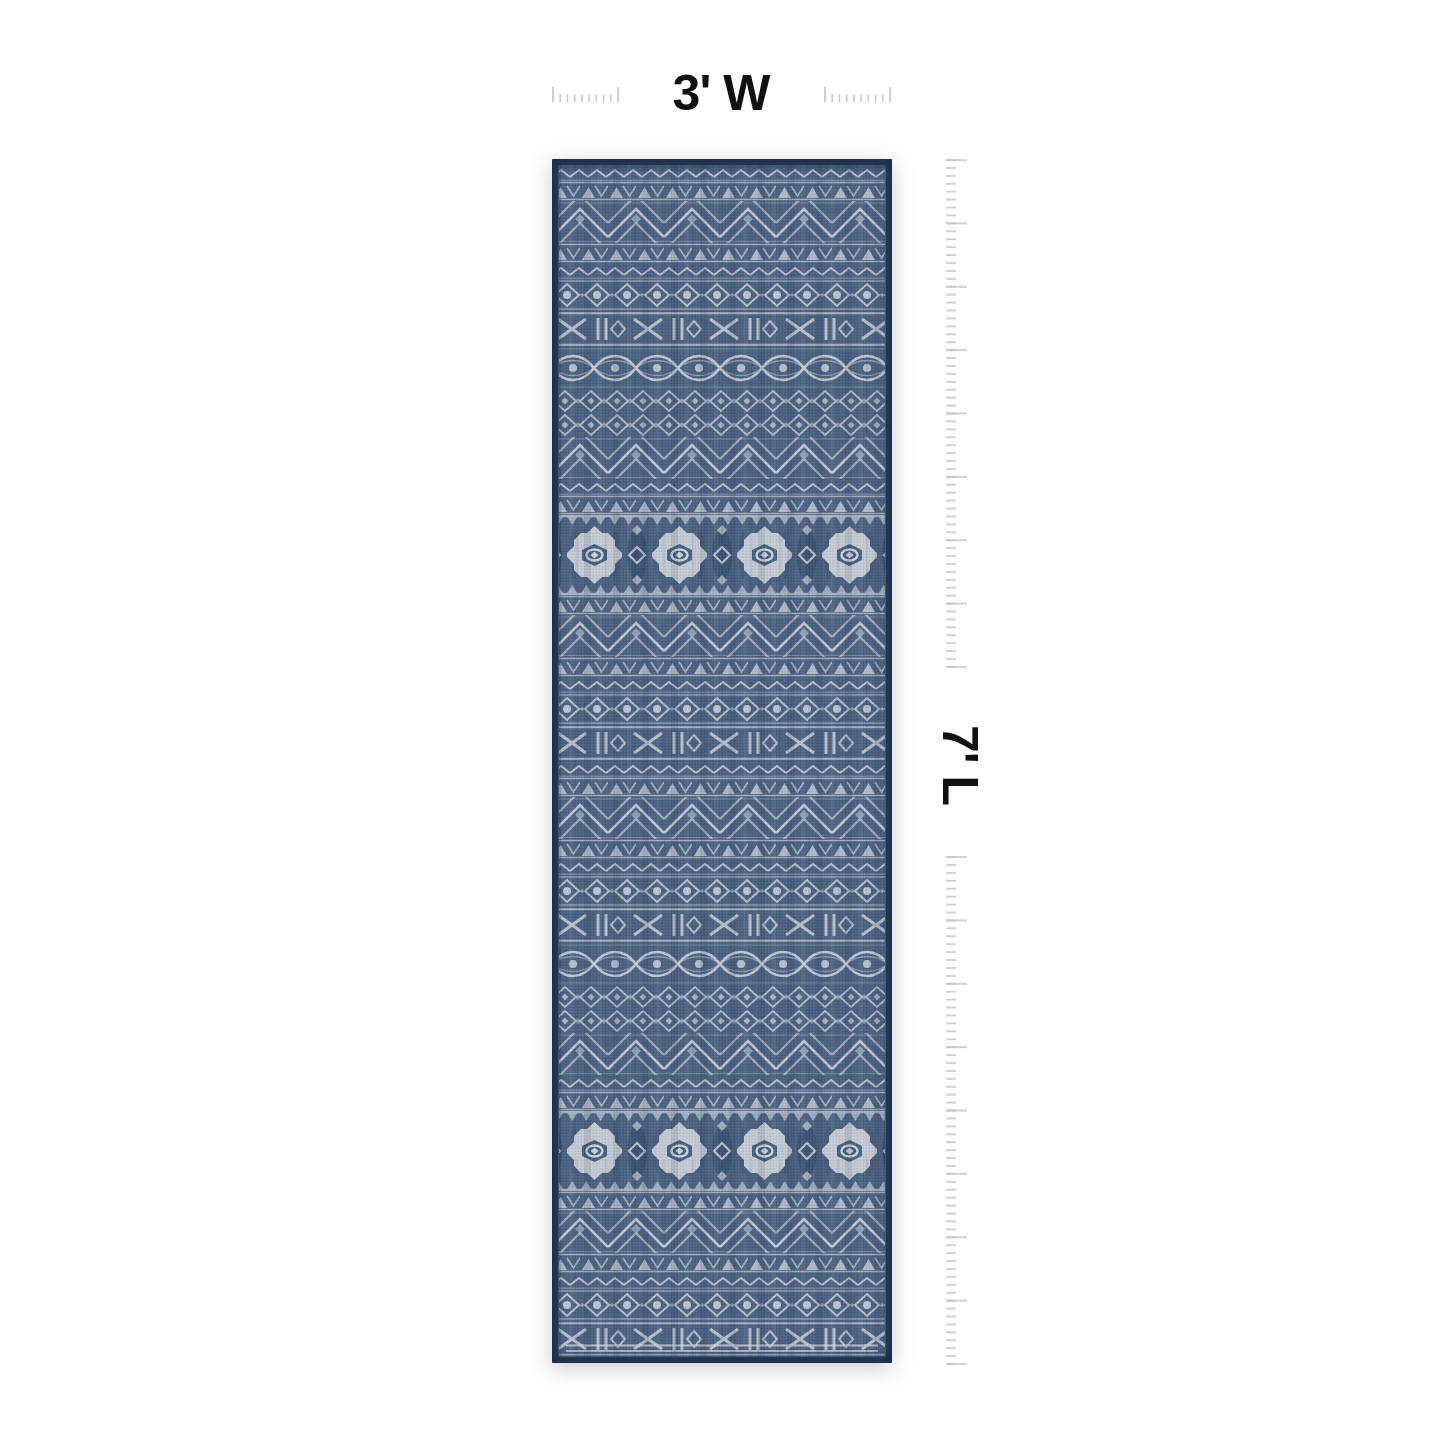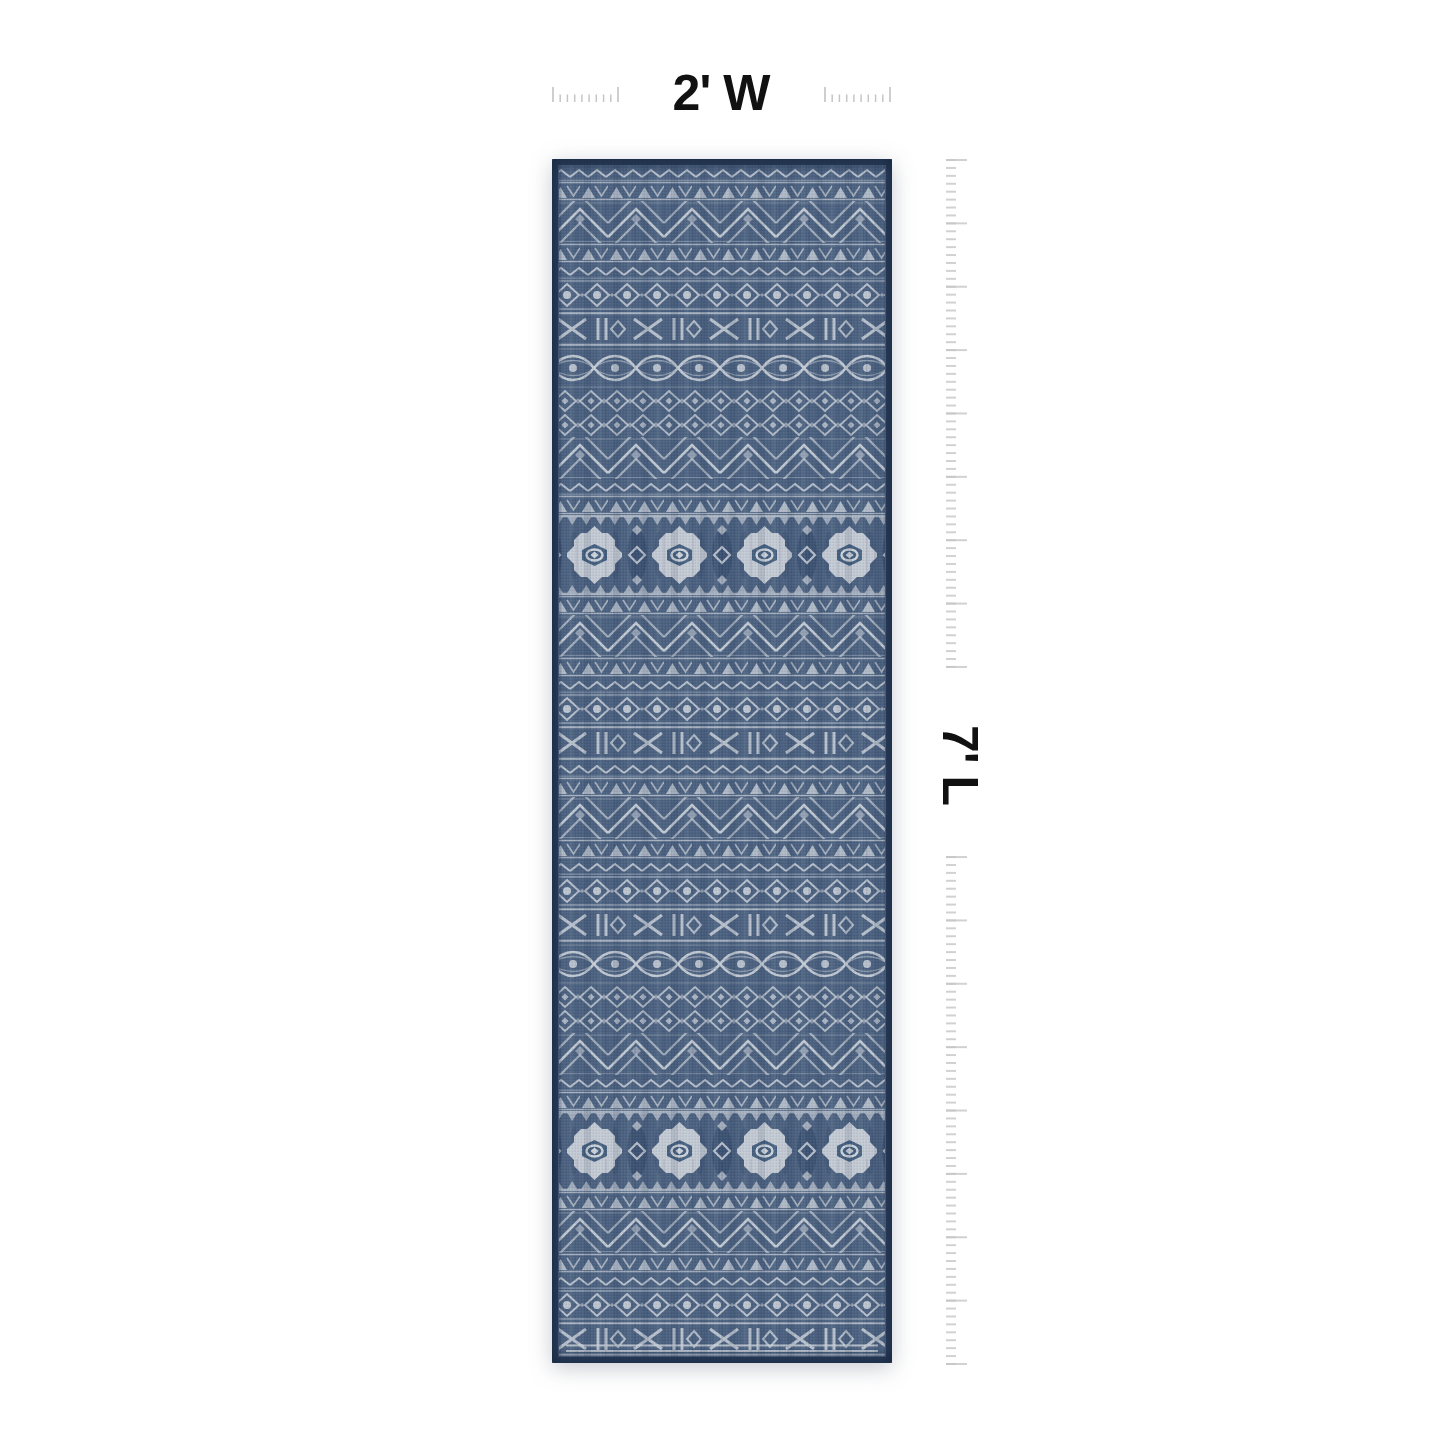--- a/index.html
+++ b/index.html
@@ -18,21 +18,21 @@
 </head>
 <body>
 
 <div class="canvas">
 
   <svg class="abs" style="left:552px;top:84px;" width="67" height="20" viewBox="0 0 67 20">
     <path d="M1 3 V18 M66 3 V18" stroke="#c6c6c6" stroke-width="1.7" fill="none"></path>
     <path d="M8.2 10.5 V18 M15.4 10.5 V18 M22.7 10.5 V18 M29.9 10.5 V18 M37.1 10.5 V18 M44.3 10.5 V18 M51.6 10.5 V18 M58.8 10.5 V18" stroke="#c6c6c6" stroke-width="1.5" fill="none"></path>
   </svg>
 
-  <div class="dim-label" style="left:721px;top:93px;">2' W</div>
+  <div class="dim-label" style="left:721px;top:93px;">3' W</div>
 
   <svg class="abs" style="left:824px;top:84px;" width="67" height="20" viewBox="0 0 67 20">
     <path d="M1 3 V18 M66 3 V18" stroke="#c6c6c6" stroke-width="1.7" fill="none"></path>
     <path d="M8.2 10.5 V18 M15.4 10.5 V18 M22.7 10.5 V18 M29.9 10.5 V18 M37.1 10.5 V18 M44.3 10.5 V18 M51.6 10.5 V18 M58.8 10.5 V18" stroke="#c6c6c6" stroke-width="1.5" fill="none"></path>
   </svg>
 
   <svg class="abs rug-svg" style="left:552px;top:159px;" width="340" height="1204" viewBox="0 0 340 1204">
     <defs>
       <pattern id="p-zig" width="18" height="16" patternUnits="userSpaceOnUse">
         <path d="M0 12 L9 5 L18 12" fill="none" stroke="#c9cfd8" stroke-width="2" opacity="0.85"></path>

